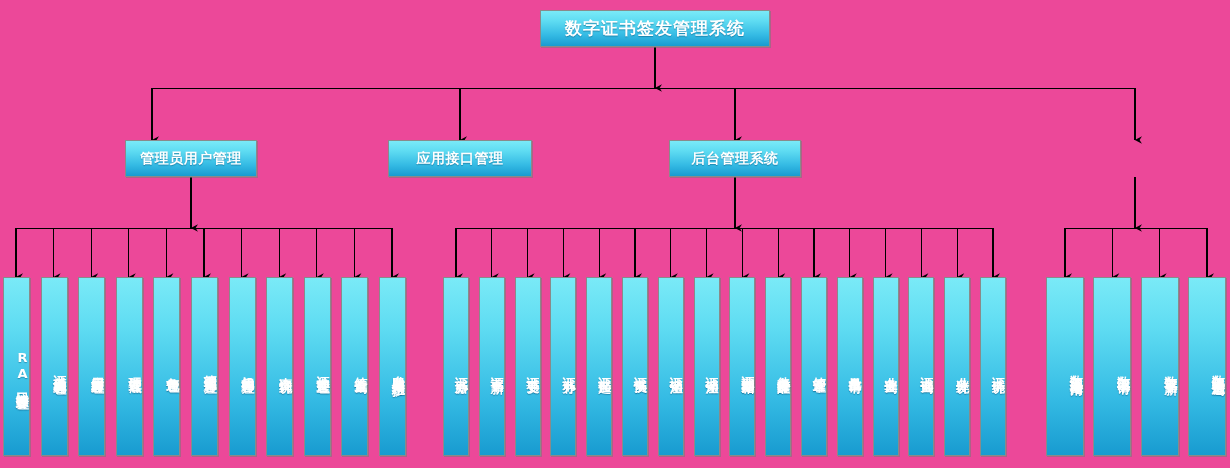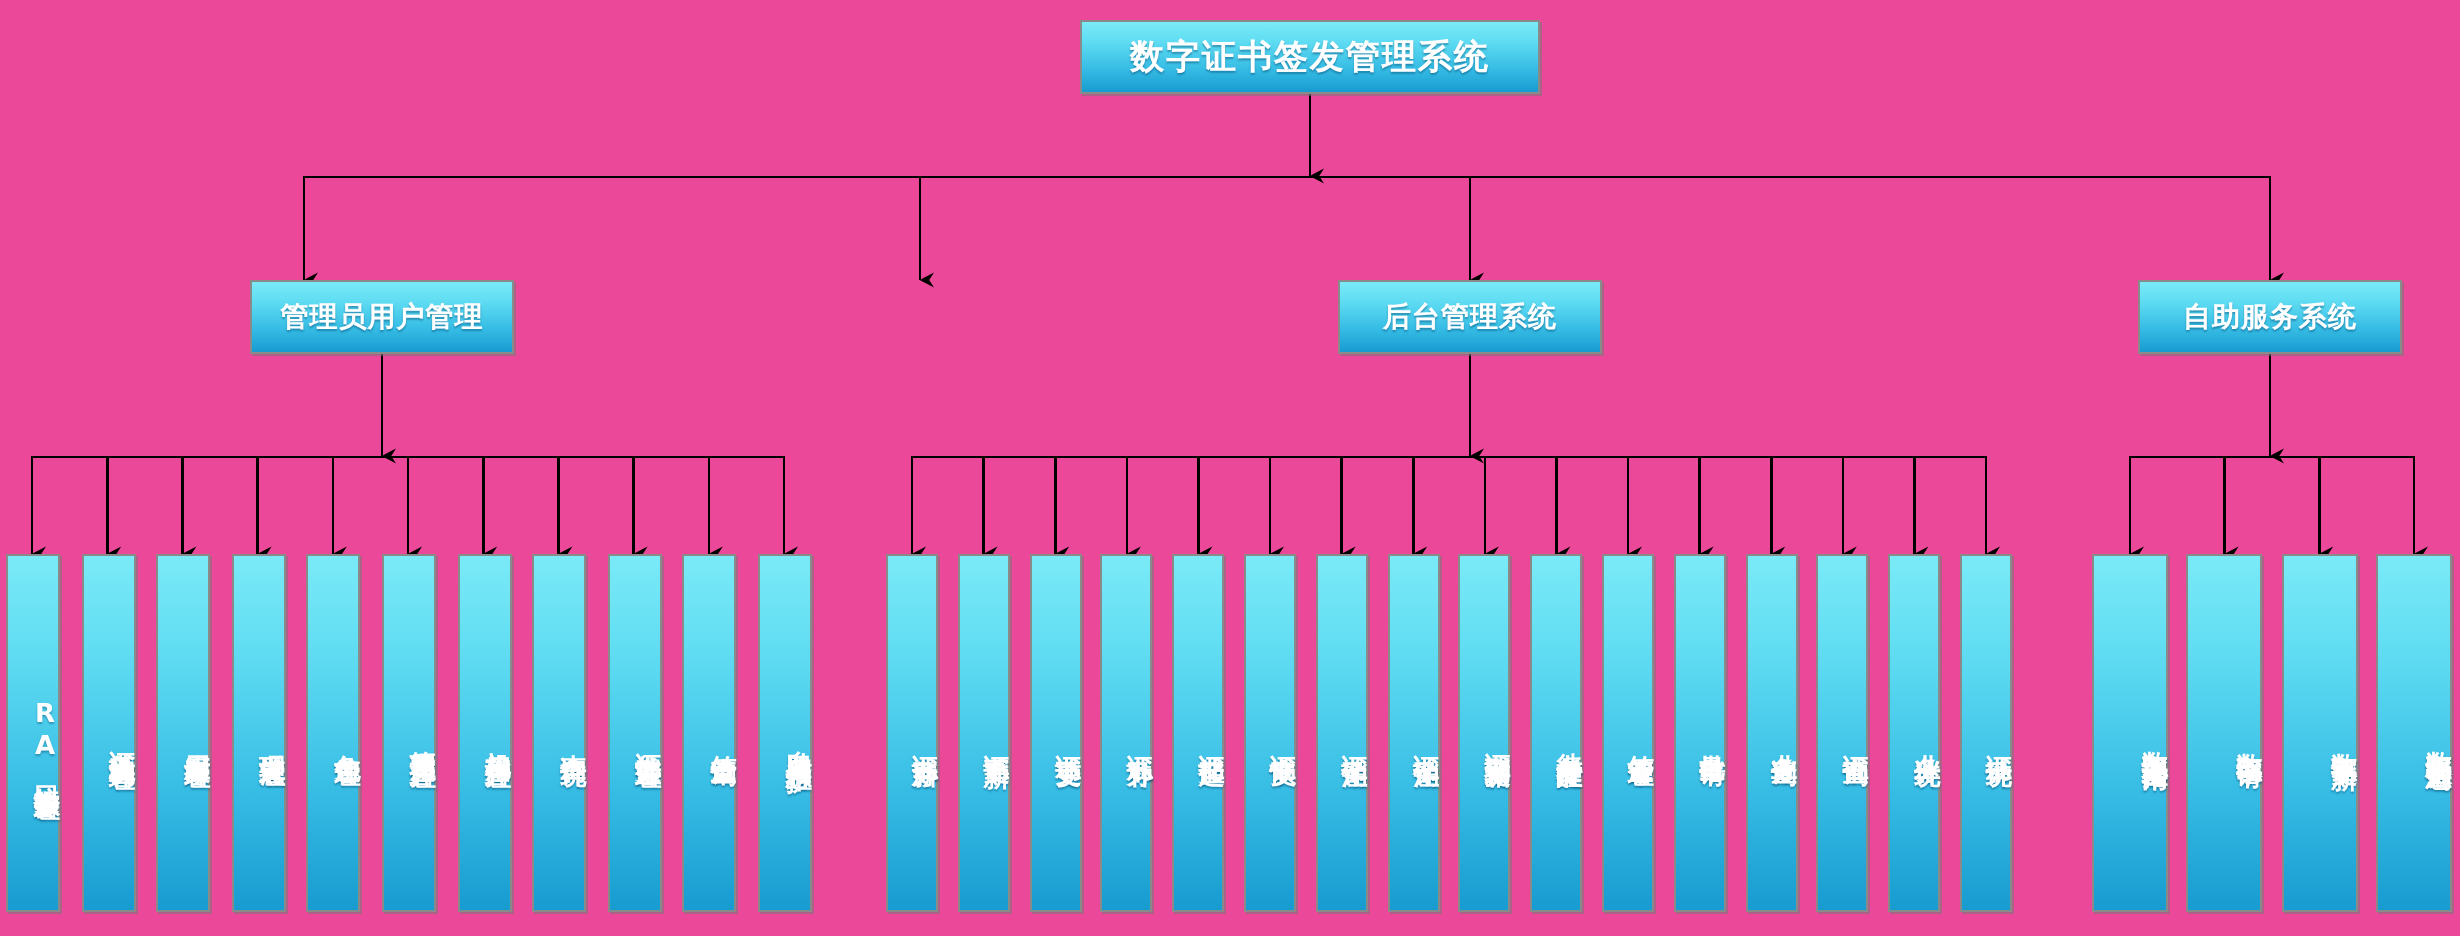--- a/index.html
+++ b/index.html
@@ -101,22 +101,22 @@
       <line x1="1065" y1="228" x2="1065" y2="277" marker-end="url(#arr)"></line>
       <line x1="1112.3" y1="228" x2="1112.3" y2="277" marker-end="url(#arr)"></line>
       <line x1="1159.6" y1="228" x2="1159.6" y2="277" marker-end="url(#arr)"></line>
       <line x1="1207" y1="228" x2="1207" y2="277" marker-end="url(#arr)"></line>
     </g>
   </svg>
 
   <div class="node root" style="left:540px;top:10px;width:230px;height:37px;">数字证书签发管理系统</div>
 
   <div class="node branch" style="left:125px;top:140px;width:132px;height:37px;">管理员用户管理</div>
+  <div class="node branch" style="left:388px;top:140px;width:144px;height:37px;">应用接口管理</div>
   <div class="node branch" style="left:669px;top:140px;width:132px;height:37px;">后台管理系统</div>
-  <div class="node branch" style="left:1069px;top:140px;width:132px;height:37px;">自助服务系统</div>
 
   <div class="node leaf" style="left:3px;top:277px;width:27px;height:179px;">RA接口参数管理</div>
   <div class="node leaf" style="left:40.6px;top:277px;width:27px;height:179px;">证书颁发机构管理</div>
   <div class="node leaf" style="left:78.2px;top:277px;width:27px;height:179px;">应用对象管理</div>
   <div class="node leaf" style="left:115.8px;top:277px;width:27px;height:179px;">受理点管理</div>
   <div class="node leaf" style="left:153.4px;top:277px;width:27px;height:179px;">角色管理</div>
   <div class="node leaf" style="left:191px;top:277px;width:27px;height:179px;">管理员用户管理</div>
   <div class="node leaf" style="left:228.6px;top:277px;width:27px;height:179px;">机构用户管理</div>
   <div class="node leaf" style="left:266.2px;top:277px;width:27px;height:179px;">查询统计</div>
   <div class="node leaf" style="left:303.8px;top:277px;width:27px;height:179px;">证件类型管理</div>

